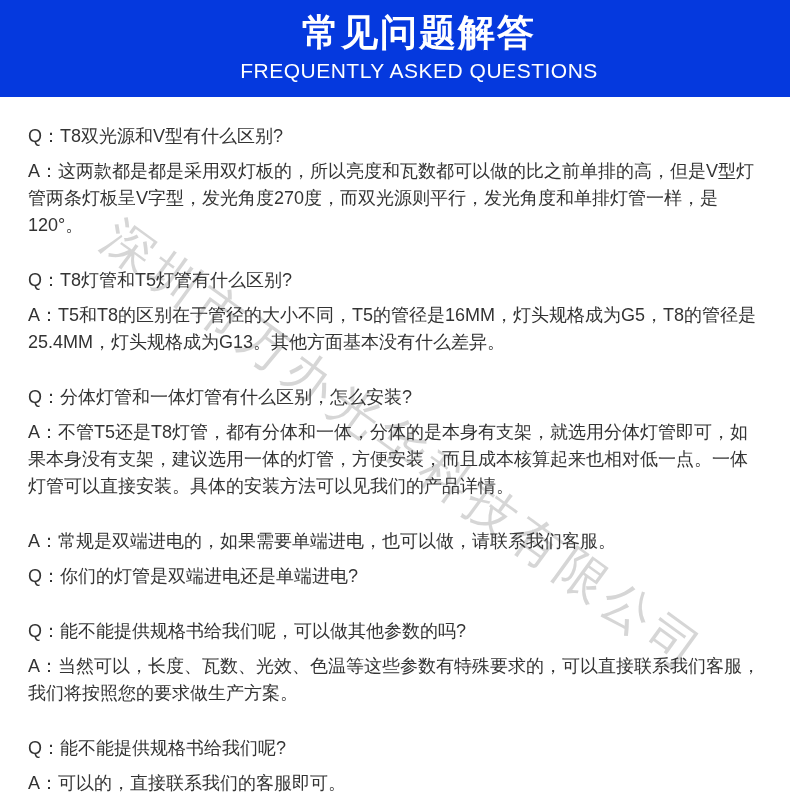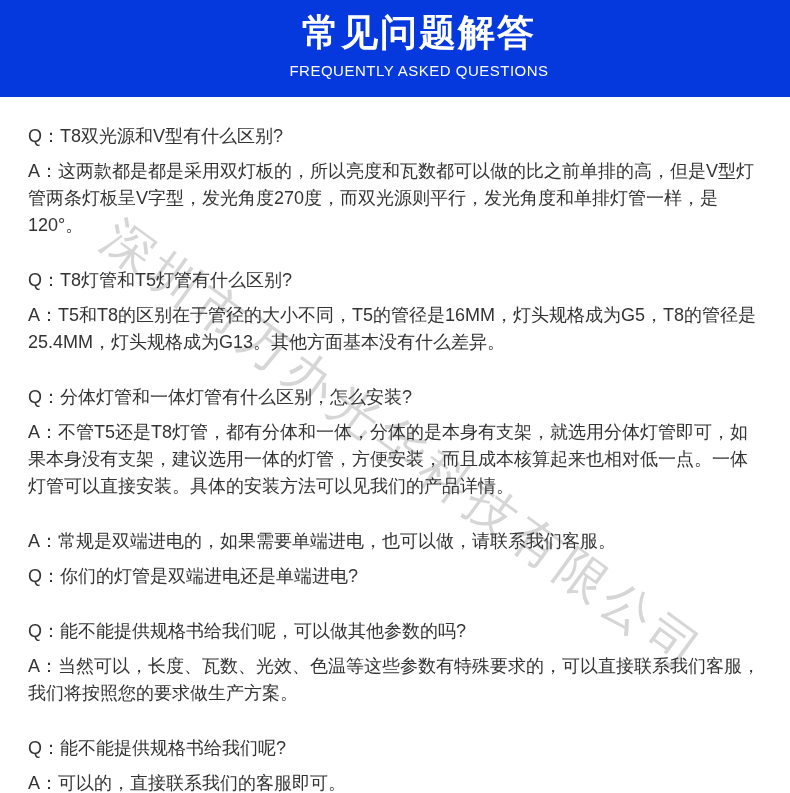--- a/index.html
+++ b/index.html
@@ -34,21 +34,21 @@
     text-align: center;
   }
   .faq-header .title {
     font-size: 37px;
     font-weight: 800;
     line-height: 44px;
     letter-spacing: 2px;
   }
   .faq-header .subtitle {
     margin-top: 4px;
-    font-size: 15px;
+    font-size: 21px;
     font-weight: 400;
     line-height: 24px;
     letter-spacing: 0.5px;
   }
   
   .watermark {
     position: absolute;
     left: 128px;
     top: 205px;
     z-index: 0;

